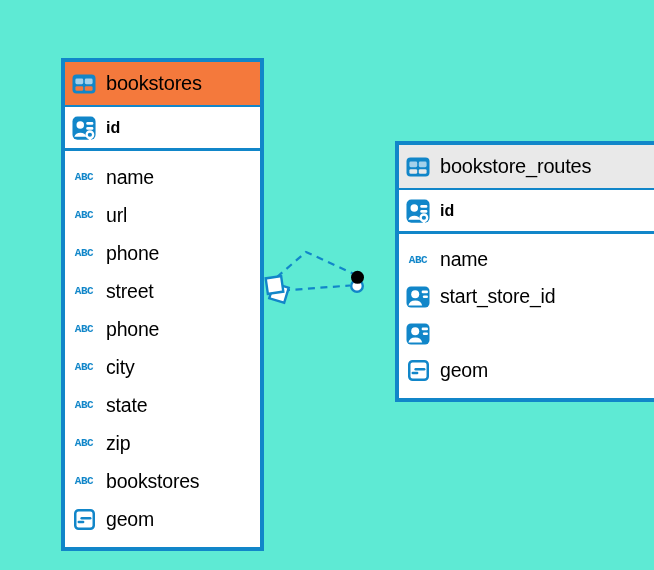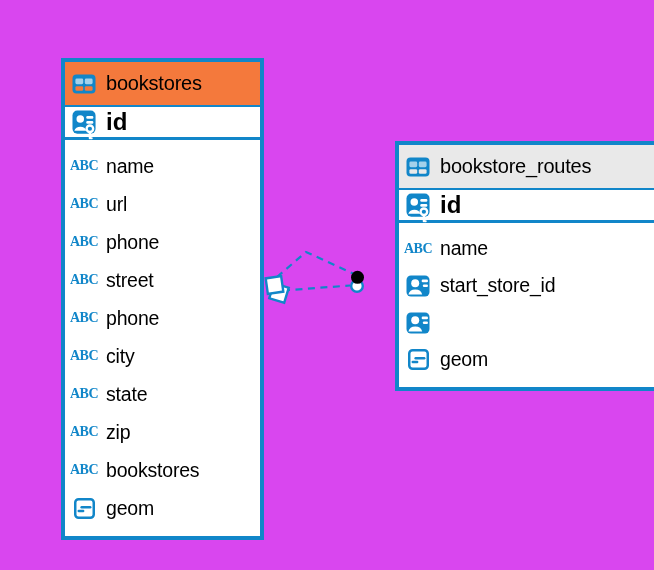--- a/index.html
+++ b/index.html
@@ -4,41 +4,41 @@
 <style>
   :root{
     --accent-blue:#1186C9;
     --header-orange:#F4793C;
     --header-gray:#E9E9E9;
     --icon-cell:#A9D2EC;
     --text-black:#000000;
   }
   *{box-sizing:border-box;margin:0;padding:0;}
   body{background:#ffffff;font-family:"Liberation Sans",sans-serif;color:var(--text-black);}
-  .canvas{position:relative;width:654px;height:570px;background:#d946ef;overflow:hidden;text-align:right;}
+  .canvas{position:relative;width:654px;height:570px;background:#5eead4;overflow:hidden;text-align:right;}
 
   .ertable{position:absolute;background:#fff;border:4px solid var(--accent-blue);}
   .t-left{left:61px;top:58px;width:203px;}
   .t-right{left:367px;top:141px;width:267px;margin-left:28px;}
 
   .thead{display:flex;align-items:center;height:45px;padding:0 6px;
          border-bottom:2px solid var(--accent-blue);font-size:20px;letter-spacing:-0.2px;}
   .thead.orange{background:var(--header-orange);--cell:var(--header-orange);}
   .thead.gray{background:var(--header-gray);--cell:var(--header-gray);}
 
-  .pkrow{display:flex;align-items:center;height:33px;padding:0 6px;
-         border-bottom:3px solid var(--accent-blue);font-size:24px;font-weight:bold;background:#fff;}
+  .pkrow{display:flex;align-items:center;height:44px;padding:0 6px;
+         border-bottom:3px solid var(--accent-blue);font-size:16px;font-weight:bold;background:#fff;}
   .fields{padding:7px 0 9px 0;background:#fff;}
   .frow{display:flex;align-items:center;height:38px;padding:0 6px;font-size:19.5px;letter-spacing:-0.2px;}
   .t-right .frow{height:37px;}
 
   .icn{width:26px;min-width:26px;display:flex;align-items:center;justify-content:center;}
   .lbl{margin-left:9px;white-space:nowrap;}
-  .abc{color:var(--accent-blue);font-weight:bold;font-size:14px;letter-spacing:-0.5px;
-       font-family:Liberation Serif, serif;}
+  .abc{color:var(--accent-blue);font-weight:bold;font-size:11px;letter-spacing:-0.5px;
+       font-family:Liberation Mono, monospace;}
   .pk-icn{margin-top:6px;} 
 
   .wires{position:absolute;left:0;top:0;width:654px;height:570px;pointer-events:none;}
   .wires path,.wires line{stroke:var(--accent-blue);stroke-width:2.2px;fill:none;}
   .dash{stroke-dasharray:7 5.5;}
   .marker-sq{fill:#ffffff;stroke:var(--accent-blue);stroke-width:2.4px;}
   .defs-holder{position:absolute;width:0;height:0;overflow:hidden;}
 </style>
 </head>
 <body>

